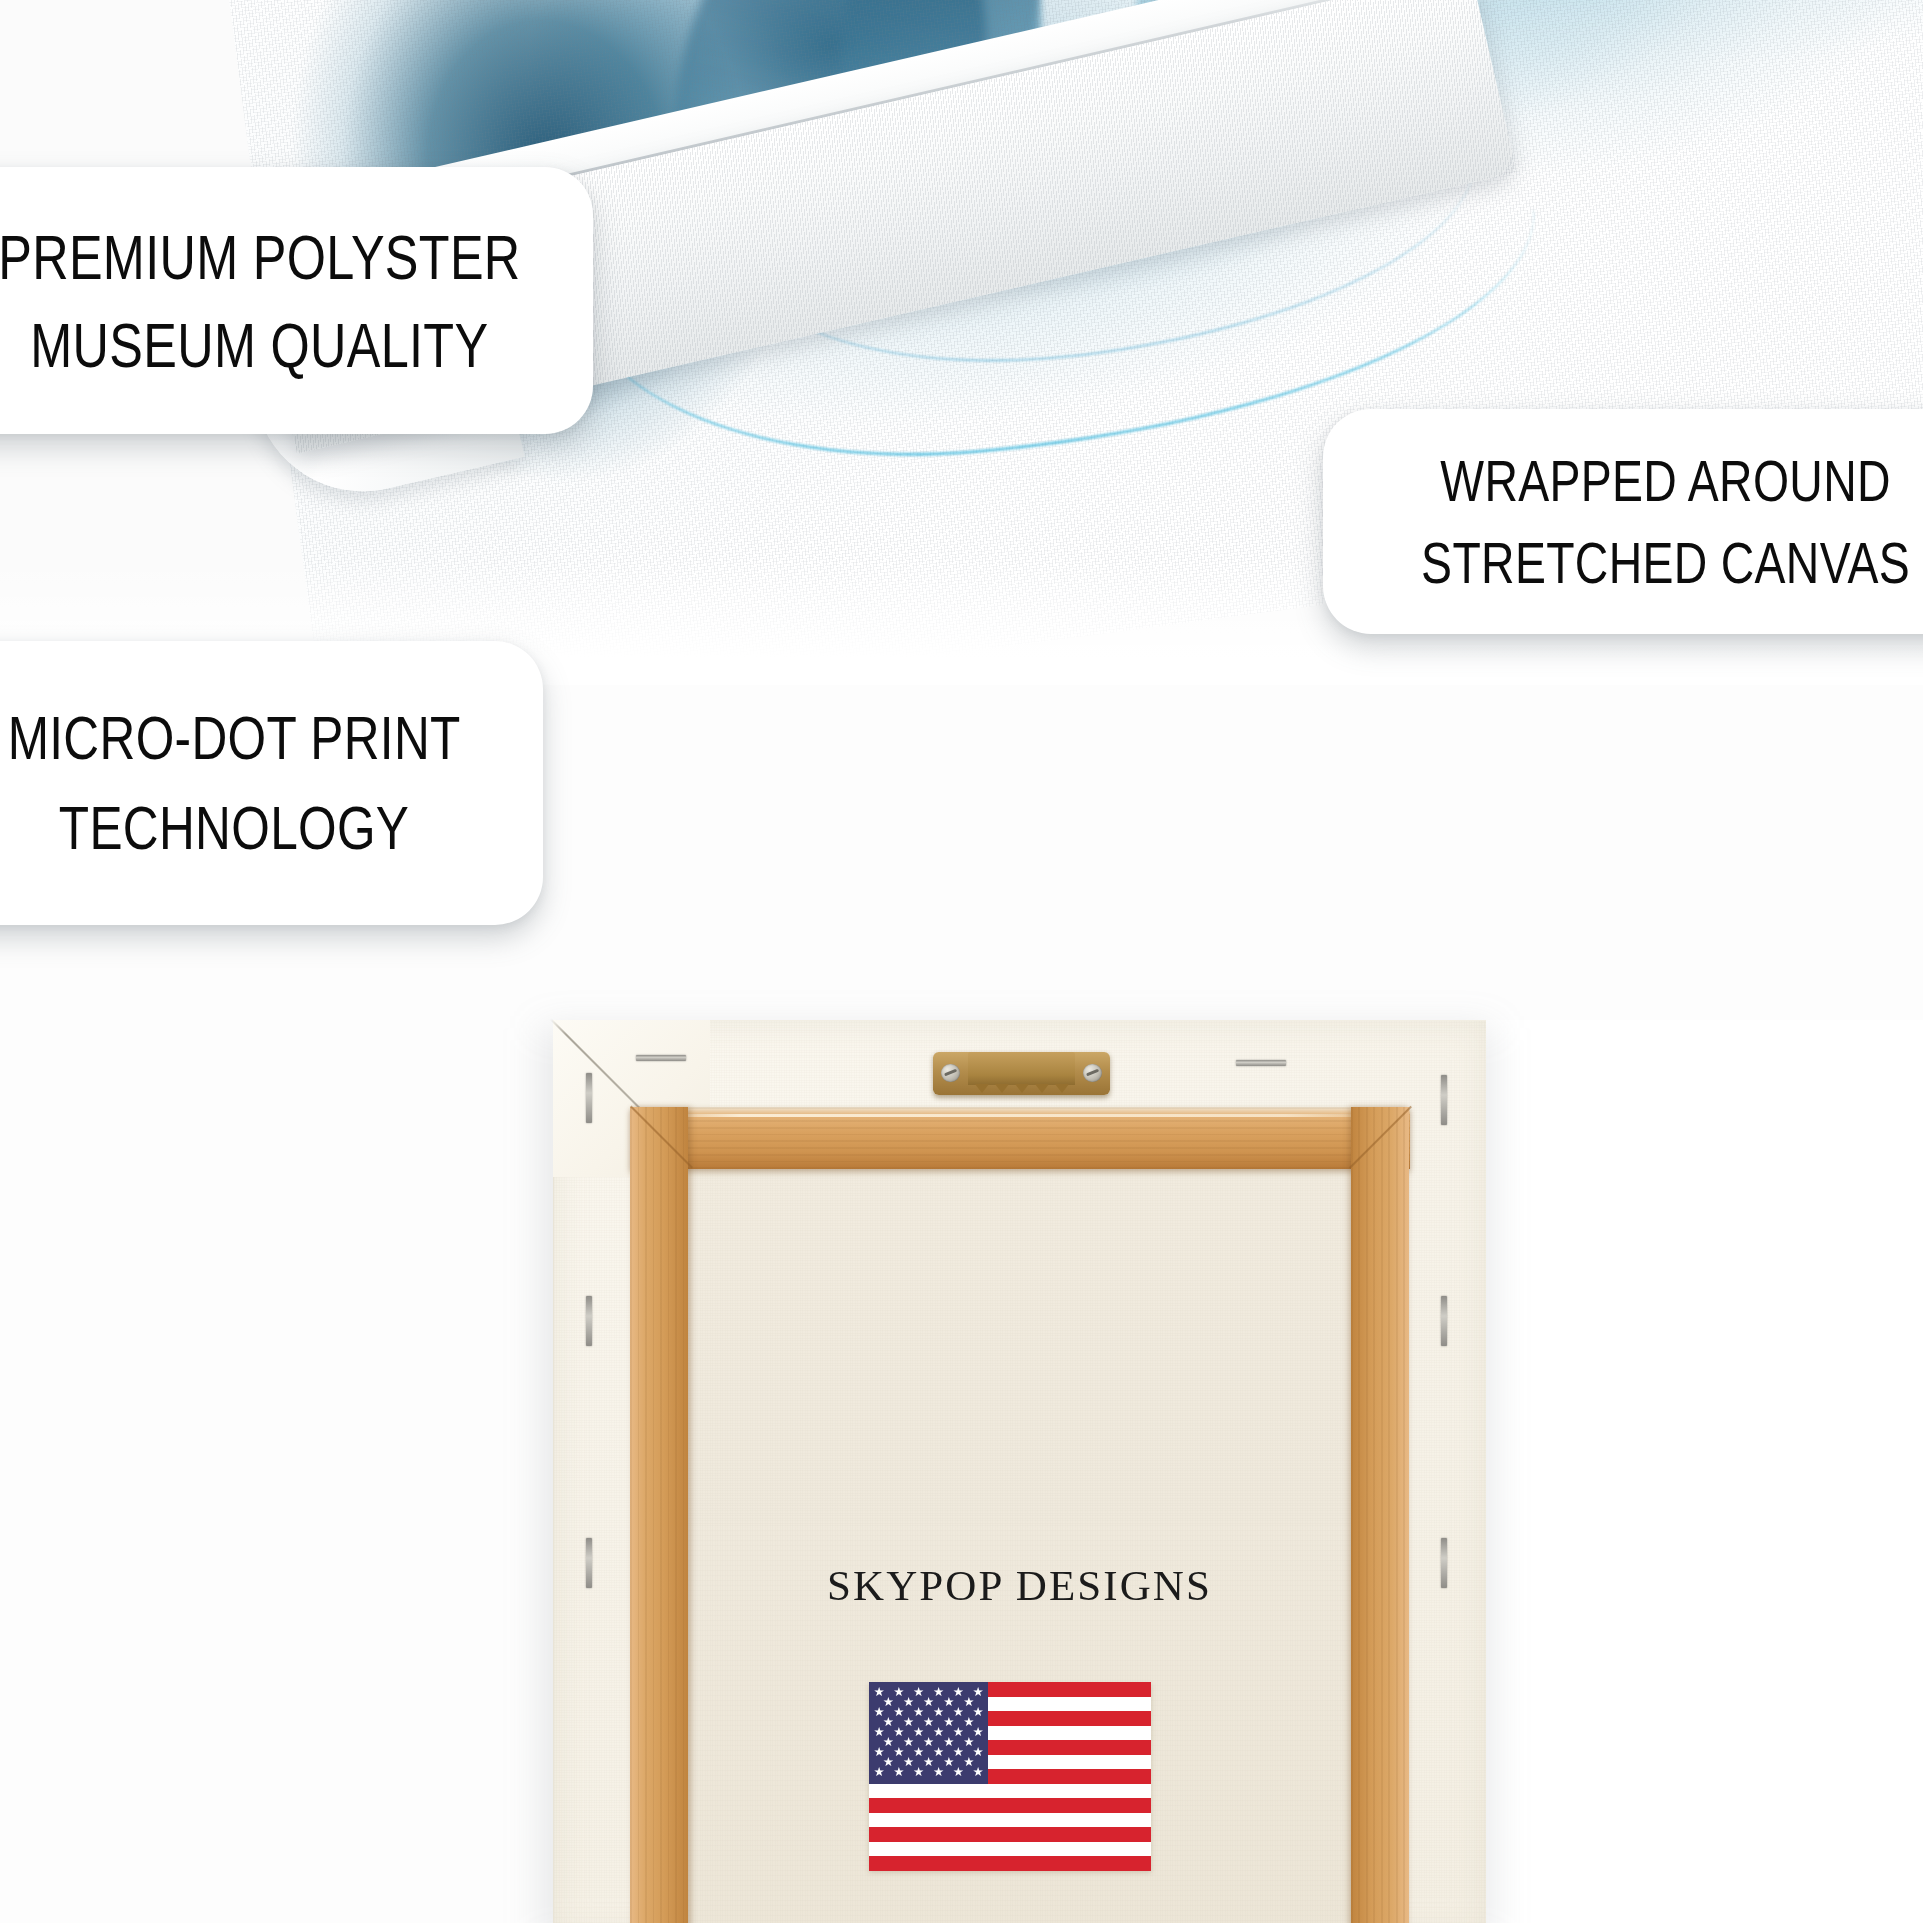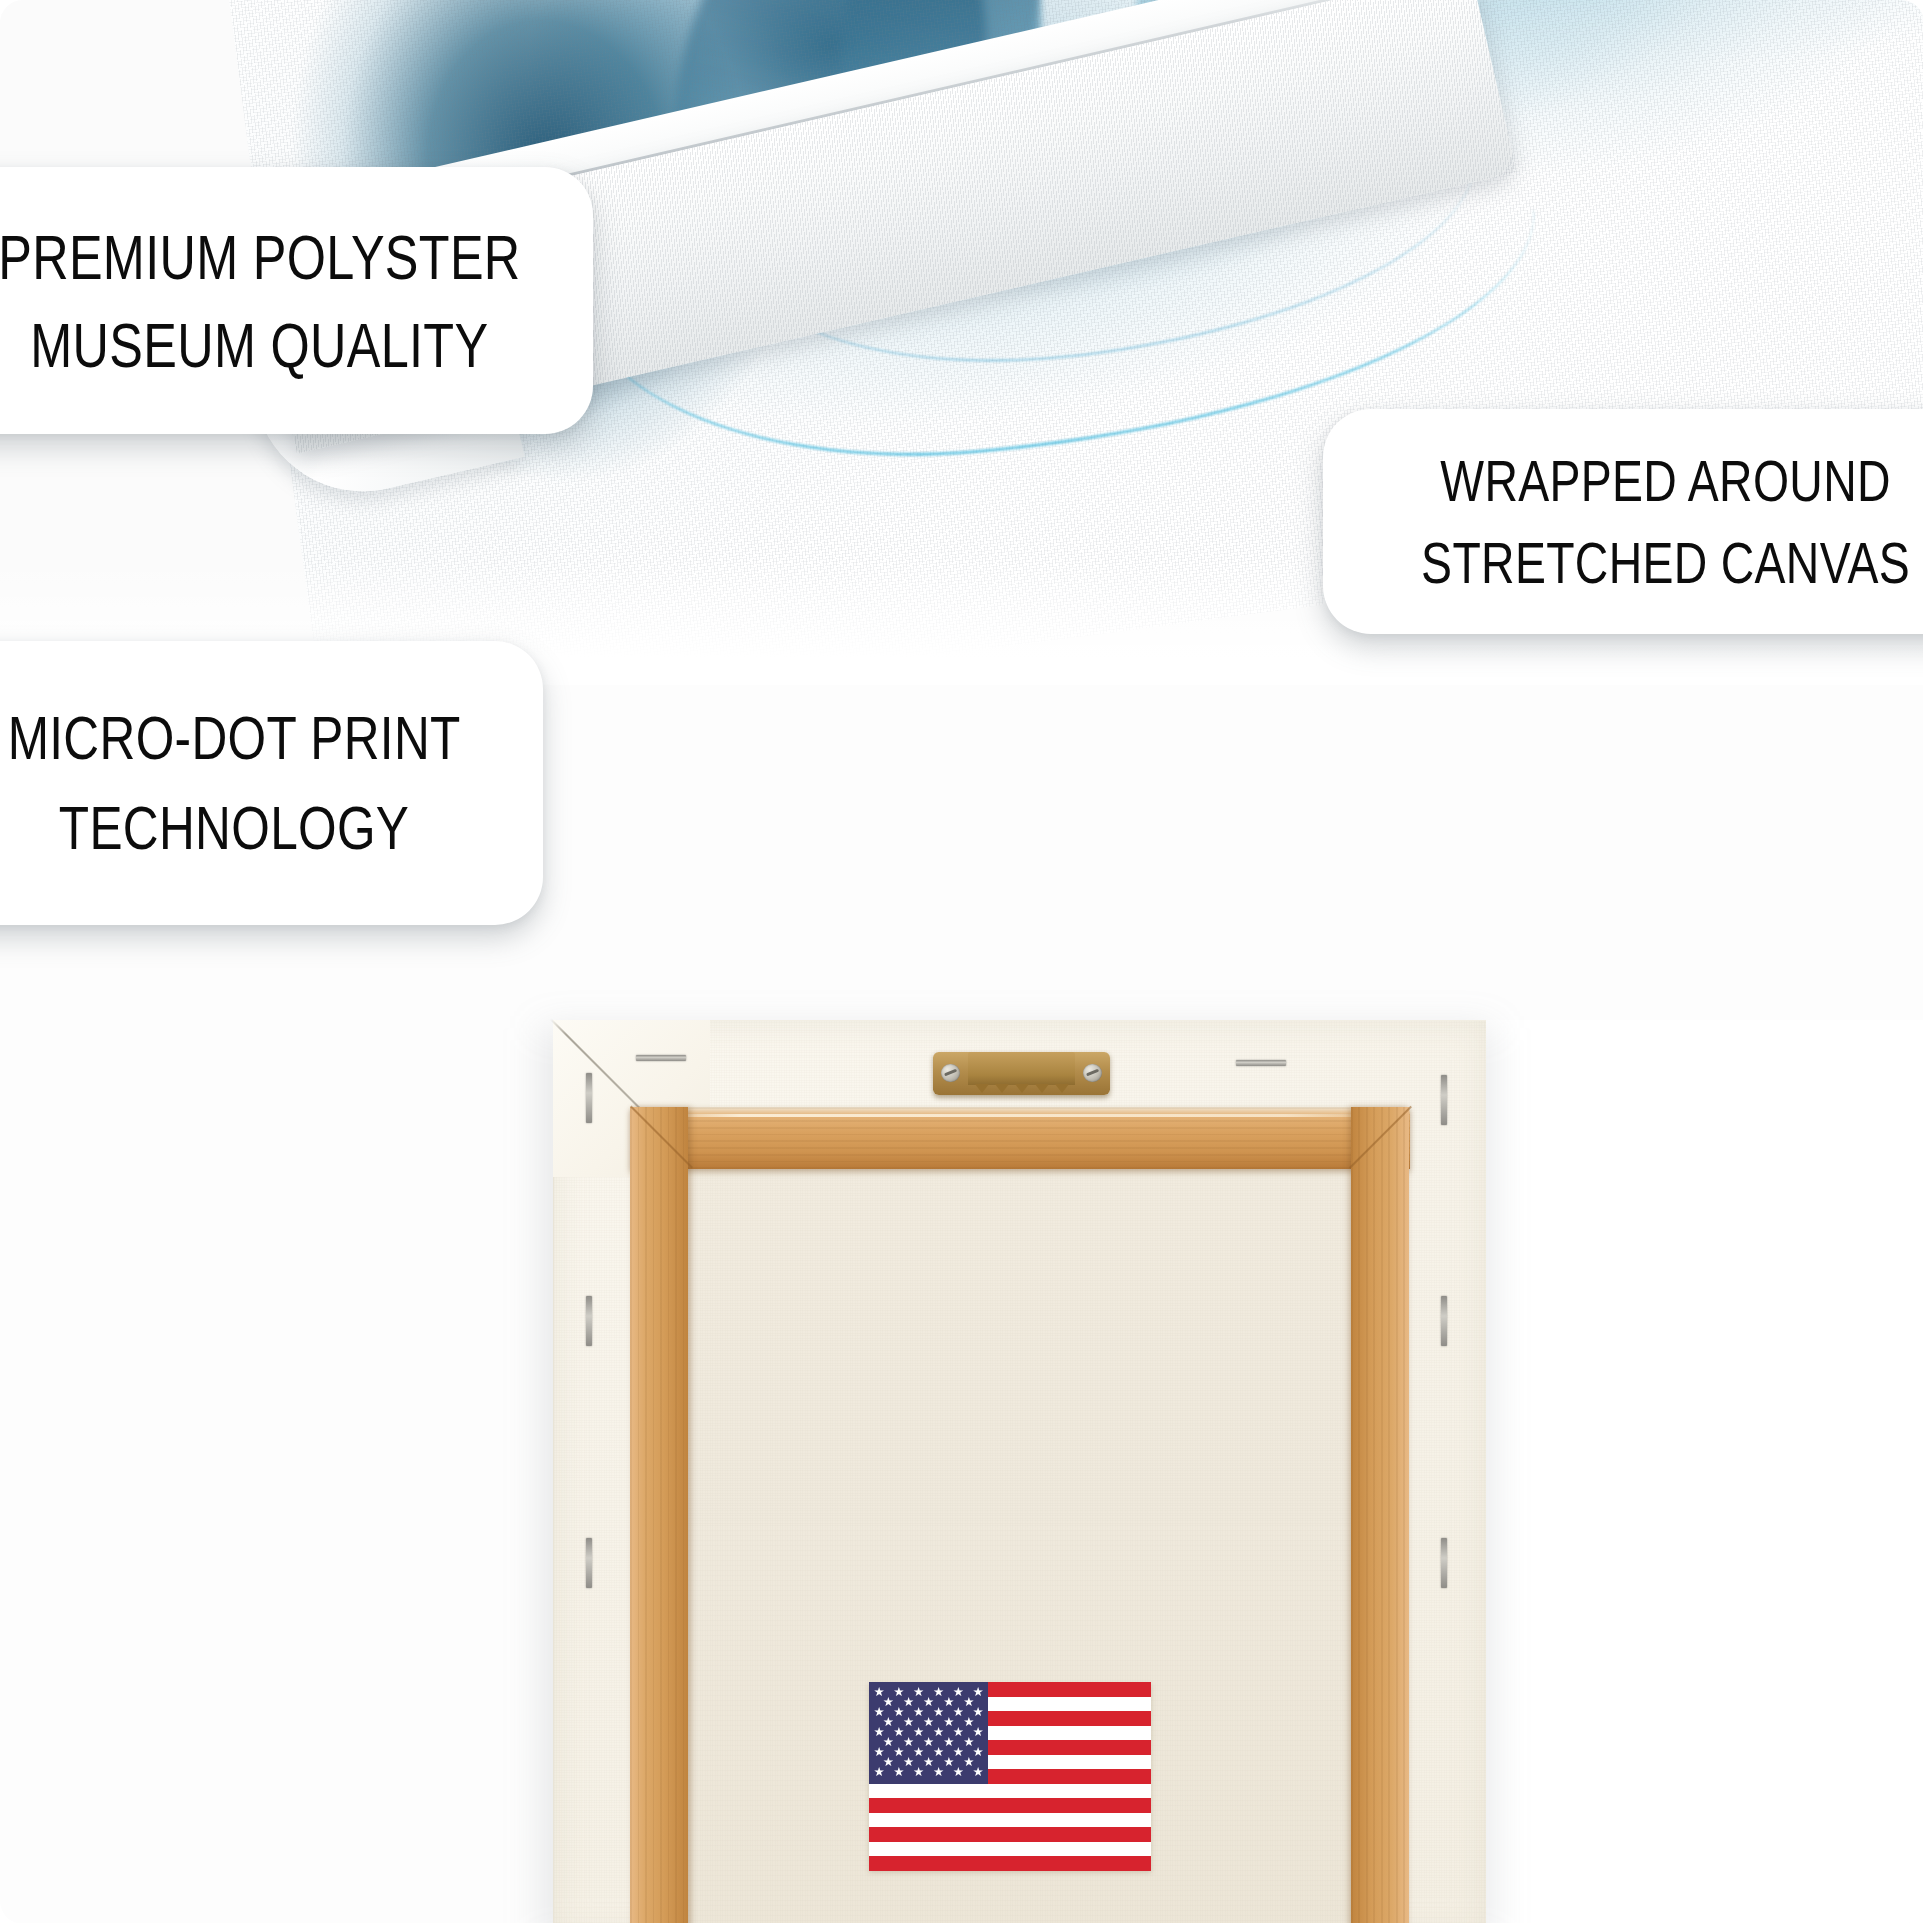--- a/index.html
+++ b/index.html
@@ -3,21 +3,21 @@
 <meta charset="utf-8">
 <title>Canvas Product Infographic</title>
 <style>
   html,body{margin:0;padding:0;}
   body{
     width:1924px;height:1924px;overflow:hidden;
     background:#ffffff;
     font-family:"Liberation Sans", sans-serif;
     -webkit-font-smoothing:antialiased;
   }
-  .stage{position:relative;width:1924px;height:1924px;overflow:hidden;background:#fdfdfd;border-radius:23px;}
+  .stage{position:relative;width:1924px;height:1924px;overflow:hidden;background:#fdfdfd;}
 
   
   .photo-top{
     position:absolute;left:0;top:0;width:1924px;height:685px;overflow:hidden;
     background:#fbfbfb;
   }
   .wc-base{
     position:absolute;left:276px;top:-192px;width:1837px;height:835px;
     transform:rotate(-7.5deg);transform-origin:40% 60%;
     background:
@@ -329,20 +329,21 @@
         <div class="tooth" style="left:6.7px;"></div>
         <div class="tooth" style="left:27px;"></div>
         <div class="tooth" style="left:47px;"></div>
         <div class="tooth" style="left:67px;"></div>
         <div class="tooth" style="left:87px;"></div>
       </div>
       <div class="screw screw-l"></div>
       <div class="screw screw-r"></div>
     </div>
 
+    <div class="brand">SKYPOP DESIGNS</div>
 
     <div class="flag">
       <div class="stripe" style="top:0px;"></div>
       <div class="stripe" style="top:29px;"></div>
       <div class="stripe" style="top:58px;"></div>
       <div class="stripe" style="top:87px;"></div>
       <div class="stripe" style="top:116px;"></div>
       <div class="stripe" style="top:145px;"></div>
       <div class="stripe" style="top:174px;"></div>
       <div class="canton"></div>

